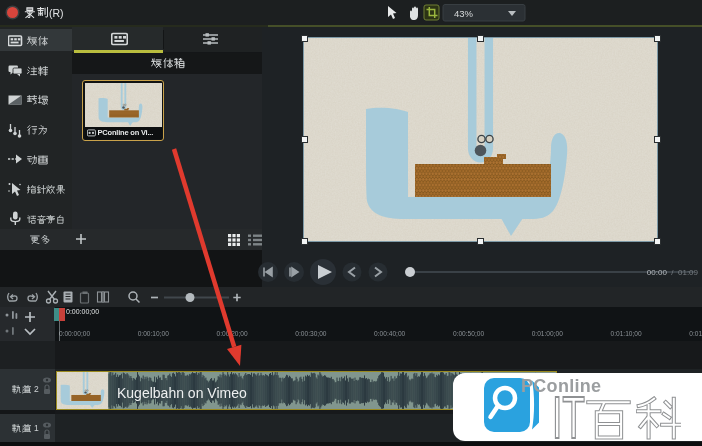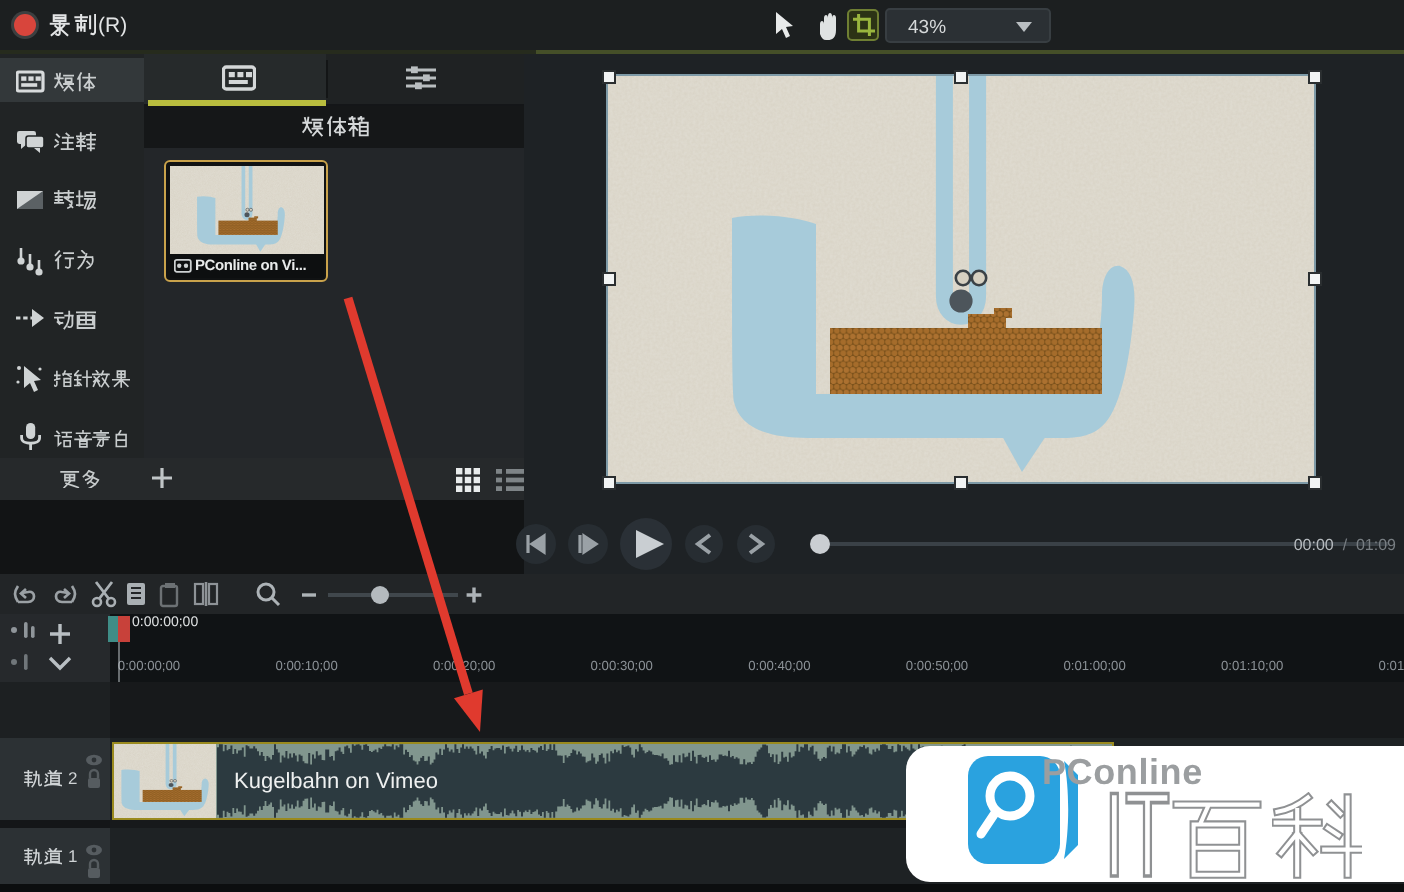--- a/index.html
+++ b/index.html
@@ -688,21 +688,21 @@
 
 <div class="abs" style="left:56px;top:371px;width:501px;height:39px;background:#81968e;border:1px solid #9a8a1e"></div>
 <svg class="abs" style="left:108px;top:372px" width="449" height="37" viewBox="0 0 449 37">
   <path d="M109.0,373.6 V407.4 M110.0,372.1 V408.9 M110.9,372.1 V408.9 M111.9,375.6 V405.4 M112.8,372.5 V408.5 M113.8,375.1 V405.9 M114.7,374.5 V406.5 M115.7,372.8 V408.2 M116.6,377.0 V404.0 M117.6,374.5 V406.5 M118.5,376.8 V404.2 M119.5,375.3 V405.7 M120.4,375.1 V405.9 M121.4,373.7 V407.3 M122.3,378.4 V402.6 M123.3,372.6 V408.4 M124.2,373.1 V407.9 M125.2,374.2 V406.8 M126.1,374.3 V406.7 M127.1,373.1 V407.9 M128.0,374.3 V406.7 M129.0,375.6 V405.4 M129.9,377.8 V403.2 M130.9,376.0 V405.0 M131.8,378.0 V403.0 M132.8,380.5 V400.5 M133.7,378.0 V403.0 M134.6,378.8 V402.2 M135.6,379.8 V401.2 M136.5,377.5 V403.5 M137.5,372.1 V408.9 M138.4,374.6 V406.4 M139.4,376.3 V404.7 M140.3,381.3 V399.7 M141.3,377.7 V403.3 M142.2,378.7 V402.3 M143.2,375.5 V405.5 M144.1,379.2 V401.8 M145.1,376.8 V404.2 M146.0,378.8 V402.2 M147.0,376.6 V404.4 M147.9,377.8 V403.2 M148.9,380.8 V400.2 M149.8,377.3 V403.7 M150.8,377.9 V403.1 M151.7,380.6 V400.4 M152.7,381.6 V399.4 M153.6,381.8 V399.2 M154.6,376.5 V404.5 M155.5,382.3 V398.7 M156.5,377.3 V403.7 M157.4,379.2 V401.8 M158.4,375.6 V405.4 M159.3,377.8 V403.2 M160.3,377.4 V403.6 M161.2,380.0 V401.0 M162.2,380.1 V400.9 M163.1,374.7 V406.3 M164.1,374.8 V406.2 M165.0,378.4 V402.6 M166.0,378.0 V403.0 M166.9,380.2 V400.8 M167.9,375.6 V405.4 M168.8,375.2 V405.8 M169.8,373.7 V407.3 M170.7,375.9 V405.1 M171.7,377.0 V404.0 M172.6,373.3 V407.7 M173.6,372.7 V408.3 M174.5,374.1 V406.9 M175.5,376.4 V404.6 M176.4,372.1 V408.9 M177.4,372.9 V408.1 M178.3,372.2 V408.8 M179.3,372.1 V408.9 M180.2,372.8 V408.2 M181.2,374.9 V406.1 M182.1,372.4 V408.6 M183.1,372.1 V408.9 M184.0,373.0 V408.0 M185.0,375.5 V405.5 M185.9,376.0 V405.0 M186.9,375.4 V405.6 M187.8,374.7 V406.3 M188.8,376.1 V404.9 M189.7,373.9 V407.1 M190.7,374.5 V406.5 M191.6,373.3 V407.7 M192.6,372.1 V408.9 M193.5,373.1 V407.9 M194.5,373.1 V407.9 M195.4,373.3 V407.7 M196.4,372.1 V408.9 M197.3,374.8 V406.2 M198.3,372.8 V408.2 M199.2,373.6 V407.4 M200.2,372.1 V408.9 M201.1,372.1 V408.9 M202.1,377.2 V403.8 M203.0,374.9 V406.1 M204.0,376.0 V405.0 M204.9,378.5 V402.5 M205.9,377.6 V403.4 M206.8,380.2 V400.8 M207.8,380.8 V400.2 M208.7,382.3 V398.7 M209.7,380.6 V400.4 M210.6,378.9 V402.1 M211.6,378.0 V403.0 M212.5,380.5 V400.5 M213.5,380.4 V400.6 M214.4,378.3 V402.7 M215.4,382.3 V398.7 M216.3,381.4 V399.6 M217.3,379.8 V401.2 M218.2,376.2 V404.8 M219.2,377.2 V403.8 M220.1,374.4 V406.6 M221.1,377.5 V403.5 M222.0,374.8 V406.2 M223.0,372.1 V408.9 M223.9,373.9 V407.1 M224.9,375.7 V405.3 M225.8,374.7 V406.3 M226.8,376.2 V404.8 M227.7,372.1 V408.9 M228.7,374.5 V406.5 M229.6,376.5 V404.5 M230.6,373.8 V407.2 M231.5,372.1 V408.9 M232.5,374.4 V406.6 M233.4,373.2 V407.8 M234.4,374.4 V406.6 M235.3,373.2 V407.8 M236.3,374.3 V406.7 M237.2,375.4 V405.6 M238.2,377.2 V403.8 M239.1,373.0 V408.0 M240.1,376.8 V404.2 M241.0,375.8 V405.2 M242.0,377.8 V403.2 M242.9,379.3 V401.7 M243.9,376.0 V405.0 M244.8,374.5 V406.5 M245.8,373.0 V408.0 M246.7,375.1 V405.9 M247.7,374.2 V406.8 M248.6,374.0 V407.0 M249.6,374.0 V407.0 M250.5,374.9 V406.1 M251.5,372.7 V408.3 M252.4,376.7 V404.3 M253.4,373.5 V407.5 M254.3,373.3 V407.7 M255.3,374.4 V406.6 M256.2,375.7 V405.3 M257.2,374.3 V406.7 M258.1,372.9 V408.1 M259.1,376.0 V405.0 M260.0,375.1 V405.9 M261.0,372.8 V408.2 M261.9,374.9 V406.1 M262.9,375.8 V405.2 M263.8,375.0 V406.0 M264.8,376.1 V404.9 M265.7,374.0 V407.0 M266.7,375.0 V406.0 M267.6,375.4 V405.6 M268.6,376.3 V404.7 M269.5,373.8 V407.2 M270.5,373.0 V408.0 M271.4,375.0 V406.0 M272.4,372.1 V408.9 M273.3,375.5 V405.5 M274.3,374.6 V406.4 M275.2,372.1 V408.9 M276.2,375.0 V406.0 M277.1,372.1 V408.9 M278.1,375.2 V405.8 M279.0,377.8 V403.2 M280.0,377.7 V403.3 M280.9,377.9 V403.1 M281.9,381.5 V399.5 M282.8,377.6 V403.4 M283.8,378.7 V402.3 M284.7,378.0 V403.0 M285.7,376.5 V404.5 M286.6,374.8 V406.2 M287.6,375.3 V405.7 M288.5,377.3 V403.7 M289.5,375.8 V405.2 M290.4,376.8 V404.2 M291.4,378.3 V402.7 M292.3,378.4 V402.6 M293.3,381.3 V399.7 M294.2,380.6 V400.4 M295.2,380.3 V400.7 M296.1,376.8 V404.2 M297.1,378.7 V402.3 M298.0,381.9 V399.1 M299.0,380.7 V400.3 M299.9,377.5 V403.5 M300.9,376.7 V404.3 M301.8,378.9 V402.1 M302.8,381.7 V399.3 M303.7,376.7 V404.3 M304.7,380.8 V400.2 M305.6,375.6 V405.4 M306.6,376.6 V404.4 M307.5,374.8 V406.2 M308.5,376.1 V404.9 M309.4,375.3 V405.7 M310.4,376.9 V404.1 M311.3,372.6 V408.4 M312.3,373.5 V407.5 M313.2,373.1 V407.9 M314.2,372.8 V408.2 M315.1,373.7 V407.3 M316.1,377.4 V403.6 M317.0,378.8 V402.2 M318.0,374.6 V406.4 M318.9,375.7 V405.3 M319.9,372.1 V408.9 M320.8,373.6 V407.4 M321.8,375.3 V405.7 M322.7,376.6 V404.4 M323.7,376.0 V405.0 M324.6,375.2 V405.8 M325.6,375.7 V405.3 M326.5,377.2 V403.8 M327.5,377.5 V403.5 M328.4,377.5 V403.5 M329.4,377.8 V403.2 M330.3,378.1 V402.9 M331.3,376.8 V404.2 M332.2,379.2 V401.8 M333.2,379.1 V401.9 M334.1,380.4 V400.6 M335.1,382.4 V398.6 M336.0,382.1 V398.9 M337.0,377.6 V403.4 M337.9,380.9 V400.1 M338.9,381.1 V399.9 M339.8,377.6 V403.4 M340.8,381.3 V399.7 M341.7,376.8 V404.2 M342.7,378.6 V402.4 M343.6,378.2 V402.8 M344.6,376.4 V404.6 M345.5,380.5 V400.5 M346.5,375.4 V405.6 M347.4,378.4 V402.6 M348.4,381.7 V399.3 M349.3,377.5 V403.5 M350.3,377.4 V403.6 M351.2,378.6 V402.4 M352.2,379.0 V402.0 M353.1,378.4 V402.6 M354.1,381.0 V400.0 M355.0,377.6 V403.4 M356.0,380.0 V401.0 M356.9,379.8 V401.2 M357.9,380.9 V400.1 M358.8,379.8 V401.2 M359.8,377.3 V403.7 M360.7,377.3 V403.7 M361.7,378.0 V403.0 M362.6,377.8 V403.2 M363.6,378.1 V402.9 M364.5,375.4 V405.6 M365.5,378.6 V402.4 M366.4,378.0 V403.0 M367.4,379.4 V401.6 M368.3,378.6 V402.4 M369.3,379.2 V401.8 M370.2,382.1 V398.9 M371.2,382.1 V398.9 M372.1,379.6 V401.4 M373.1,382.2 V398.8 M374.0,381.2 V399.8 M375.0,381.1 V399.9 M375.9,382.0 V399.0 M376.9,380.9 V400.1 M377.8,378.4 V402.6 M378.8,375.8 V405.2 M379.7,374.8 V406.2 M380.7,373.8 V407.2 M381.6,372.2 V408.8 M382.6,372.2 V408.8 M383.5,372.7 V408.3 M384.5,376.6 V404.4 M385.4,378.5 V402.5 M386.4,377.1 V403.9 M387.3,381.1 V399.9 M388.3,377.2 V403.8 M389.2,382.0 V399.0 M390.2,380.7 V400.3 M391.1,375.9 V405.1 M392.1,378.8 V402.2 M393.0,378.4 V402.6 M394.0,380.9 V400.1 M394.9,376.3 V404.7 M395.9,378.7 V402.3 M396.8,378.1 V402.9 M397.8,375.6 V405.4 M398.7,372.1 V408.9 M399.7,375.9 V405.1 M400.6,373.4 V407.6 M401.6,373.7 V407.3 M402.5,372.1 V408.9 M403.5,372.1 V408.9 M404.4,375.2 V405.8 M405.4,373.6 V407.4 M406.3,372.9 V408.1 M407.3,377.2 V403.8 M408.2,375.7 V405.3 M409.2,379.4 V401.6 M410.1,380.5 V400.5 M411.1,379.3 V401.7 M412.0,378.5 V402.5 M413.0,379.1 V401.9 M413.9,373.7 V407.3 M414.9,372.9 V408.1 M415.8,375.7 V405.3 M416.8,373.2 V407.8 M417.7,377.1 V403.9 M418.7,376.2 V404.8 M419.6,376.7 V404.3 M420.6,374.5 V406.5 M421.5,372.1 V408.9 M422.5,372.1 V408.9 M423.4,376.2 V404.8 M424.4,373.1 V407.9 M425.3,375.6 V405.4 M426.3,378.2 V402.8 M427.2,377.3 V403.7 M428.2,375.7 V405.3 M429.1,374.7 V406.3 M430.1,373.3 V407.7 M431.0,373.5 V407.5 M432.0,372.6 V408.4 M432.9,374.2 V406.8 M433.9,373.6 V407.4 M434.8,376.8 V404.2 M435.8,377.3 V403.7 M436.7,374.8 V406.2 M437.7,375.9 V405.1 M438.6,374.3 V406.7 M439.6,375.3 V405.7 M440.5,372.4 V408.6 M441.5,372.1 V408.9 M442.4,372.1 V408.9 M443.4,372.6 V408.4 M444.3,374.5 V406.5 M445.3,374.5 V406.5 M446.2,373.0 V408.0 M447.2,376.1 V404.9 M448.1,375.7 V405.3 M449.1,372.1 V408.9 M450.0,372.6 V408.4 M451.0,375.6 V405.4 M451.9,372.9 V408.1 M452.9,373.8 V407.2 M453.8,374.6 V406.4 M454.8,375.2 V405.8 M455.7,372.1 V408.9 M456.7,374.3 V406.7 M457.6,374.9 V406.1 M458.6,375.2 V405.8 M459.5,372.1 V408.9 M460.5,373.6 V407.4 M461.4,373.3 V407.7 M462.4,374.2 V406.8 M463.3,373.7 V407.3 M464.3,374.8 V406.2 M465.2,377.4 V403.6 M466.2,374.5 V406.5 M467.1,378.1 V402.9 M468.1,375.2 V405.8 M469.0,373.7 V407.3 M470.0,377.1 V403.9 M470.9,372.9 V408.1 M471.9,374.3 V406.7 M472.8,373.1 V407.9 M473.8,375.5 V405.5 M474.7,374.8 V406.2 M475.7,378.1 V402.9 M476.6,380.2 V400.8 M477.6,379.2 V401.8 M478.5,378.7 V402.3 M479.5,377.1 V403.9 M480.4,376.0 V405.0 M481.4,372.6 V408.4 M482.3,372.1 V408.9 M483.3,378.0 V403.0 M484.2,379.6 V401.4 M485.2,378.8 V402.2 M486.1,376.4 V404.6 M487.1,380.1 V400.9 M488.0,379.9 V401.1 M489.0,379.5 V401.5 M489.9,379.1 V401.9 M490.9,377.6 V403.4 M491.8,379.7 V401.3 M492.8,375.1 V405.9 M493.7,379.0 V402.0 M494.7,377.9 V403.1 M495.6,373.7 V407.3 M496.6,377.4 V403.6 M497.5,375.2 V405.8 M498.5,374.3 V406.7 M499.4,376.4 V404.6 M500.4,373.7 V407.3 M501.3,376.3 V404.7 M502.3,376.3 V404.7 M503.2,380.3 V400.7 M504.2,380.1 V400.9 M505.1,377.3 V403.7 M506.1,375.8 V405.2 M507.0,380.6 V400.4 M508.0,380.7 V400.3 M508.9,377.5 V403.5 M509.9,380.4 V400.6 M510.8,379.8 V401.2 M511.8,381.3 V399.7 M512.7,377.6 V403.4 M513.7,380.1 V400.9 M514.6,381.1 V399.9 M515.6,376.7 V404.3 M516.5,379.7 V401.3 M517.5,376.5 V404.5 M518.4,377.7 V403.3 M519.4,375.3 V405.7 M520.3,377.6 V403.4 M521.3,376.2 V404.8 M522.2,376.0 V405.0 M523.2,374.1 V406.9 M524.1,374.2 V406.8 M525.1,373.3 V407.7 M526.0,375.5 V405.5 M527.0,374.9 V406.1 M527.9,376.1 V404.9 M528.9,376.1 V404.9 M529.8,376.1 V404.9 M530.8,375.9 V405.1 M531.7,375.8 V405.2 M532.7,378.2 V402.8 M533.6,373.6 V407.4 M534.6,379.4 V401.6 M535.5,372.9 V408.1 M536.5,376.5 V404.5 M537.4,373.8 V407.2 M538.4,375.9 V405.1 M539.3,375.4 V405.6 M540.3,374.8 V406.2 M541.2,375.3 V405.7 M542.2,378.2 V402.8 M543.1,374.8 V406.2 M544.1,379.7 V401.3 M545.0,377.6 V403.4 M546.0,377.6 V403.4 M546.9,374.7 V406.3 M547.9,377.8 V403.2 M548.8,379.0 V402.0 M549.8,379.8 V401.2 M550.7,377.0 V404.0 M551.7,378.6 V402.4 M552.6,380.0 V401.0 M553.6,377.9 V403.1 M554.5,380.0 V401.0 M555.5,380.6 V400.4" stroke="#2c3a40" stroke-width="1.0" transform="translate(-108,-372)"></path>
 </svg>
 <div class="abs" style="left:57px;top:372px;width:51px;height:37px;background:#d6d0c1;overflow:hidden">
   <svg style="position:absolute;left:0;top:0" width="51" height="37" viewBox="45 0 235 203" preserveAspectRatio="none">
         <use href="#scene"></use>
       </svg>
 </div>
-<span class="abs" style="left:117px;top:385px;font-size:11px;color:#eef0f0">Kugelbahn on Vimeo</span>
+<span class="abs" style="left:117px;top:385px;font-size:14px;color:#eef0f0">Kugelbahn on Vimeo</span>
 
 <svg class="abs" style="left:160px;top:140px" width="100" height="240" viewBox="0 0 100 240">
  <line x1="14" y1="9" x2="74.2" y2="206.9" stroke="#e03a2e" stroke-width="4.5"></line>
  <path d="M80,226 L81.4,204.7 L67,209.1 Z" fill="#e03a2e"></path>
 </svg>
 
 <div class="abs" style="left:453px;top:373px;width:249px;height:68px;background:#ffffff;border-radius:12px 0 0 12px"></div>
 <div class="abs" style="left:484px;top:378px;width:46px;height:54px;border-radius:10px;background:#2aa2df"></div>
 <svg class="abs" style="left:484px;top:379px" width="60" height="52" viewBox="0 0 60 52">
  <circle cx="21" cy="19" r="10" fill="none" stroke="#ffffff" stroke-width="4.5"></circle>

